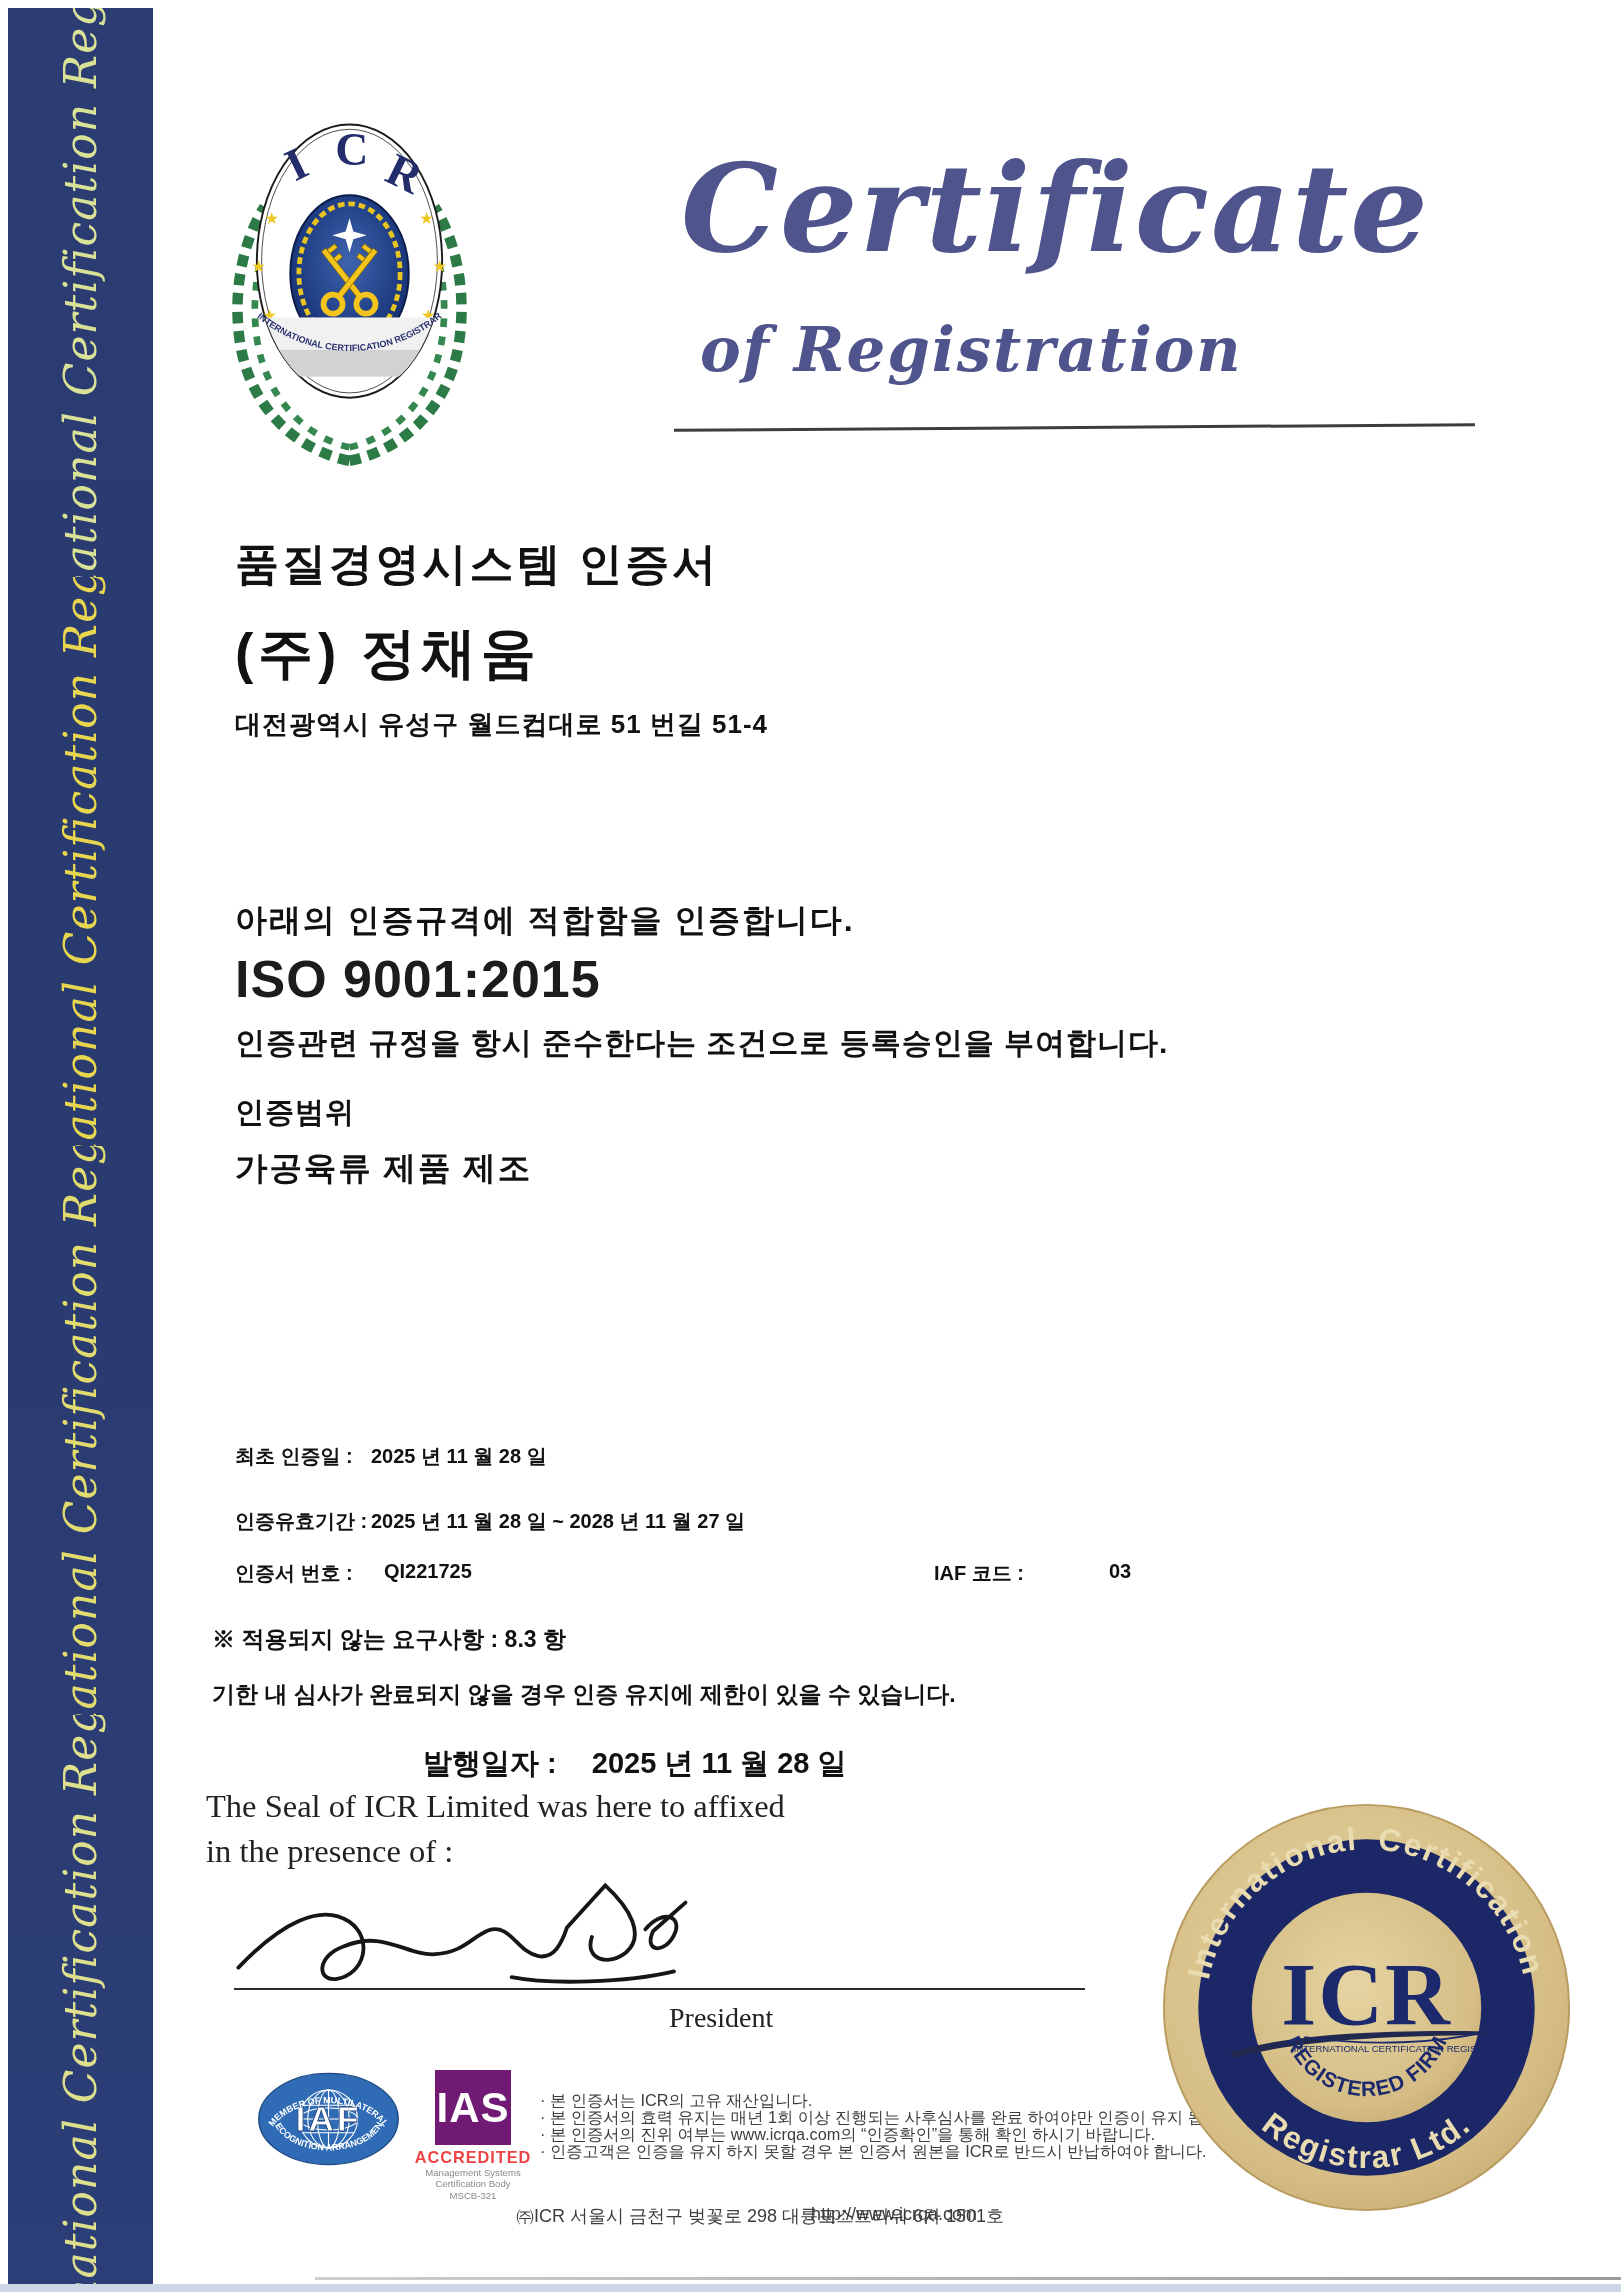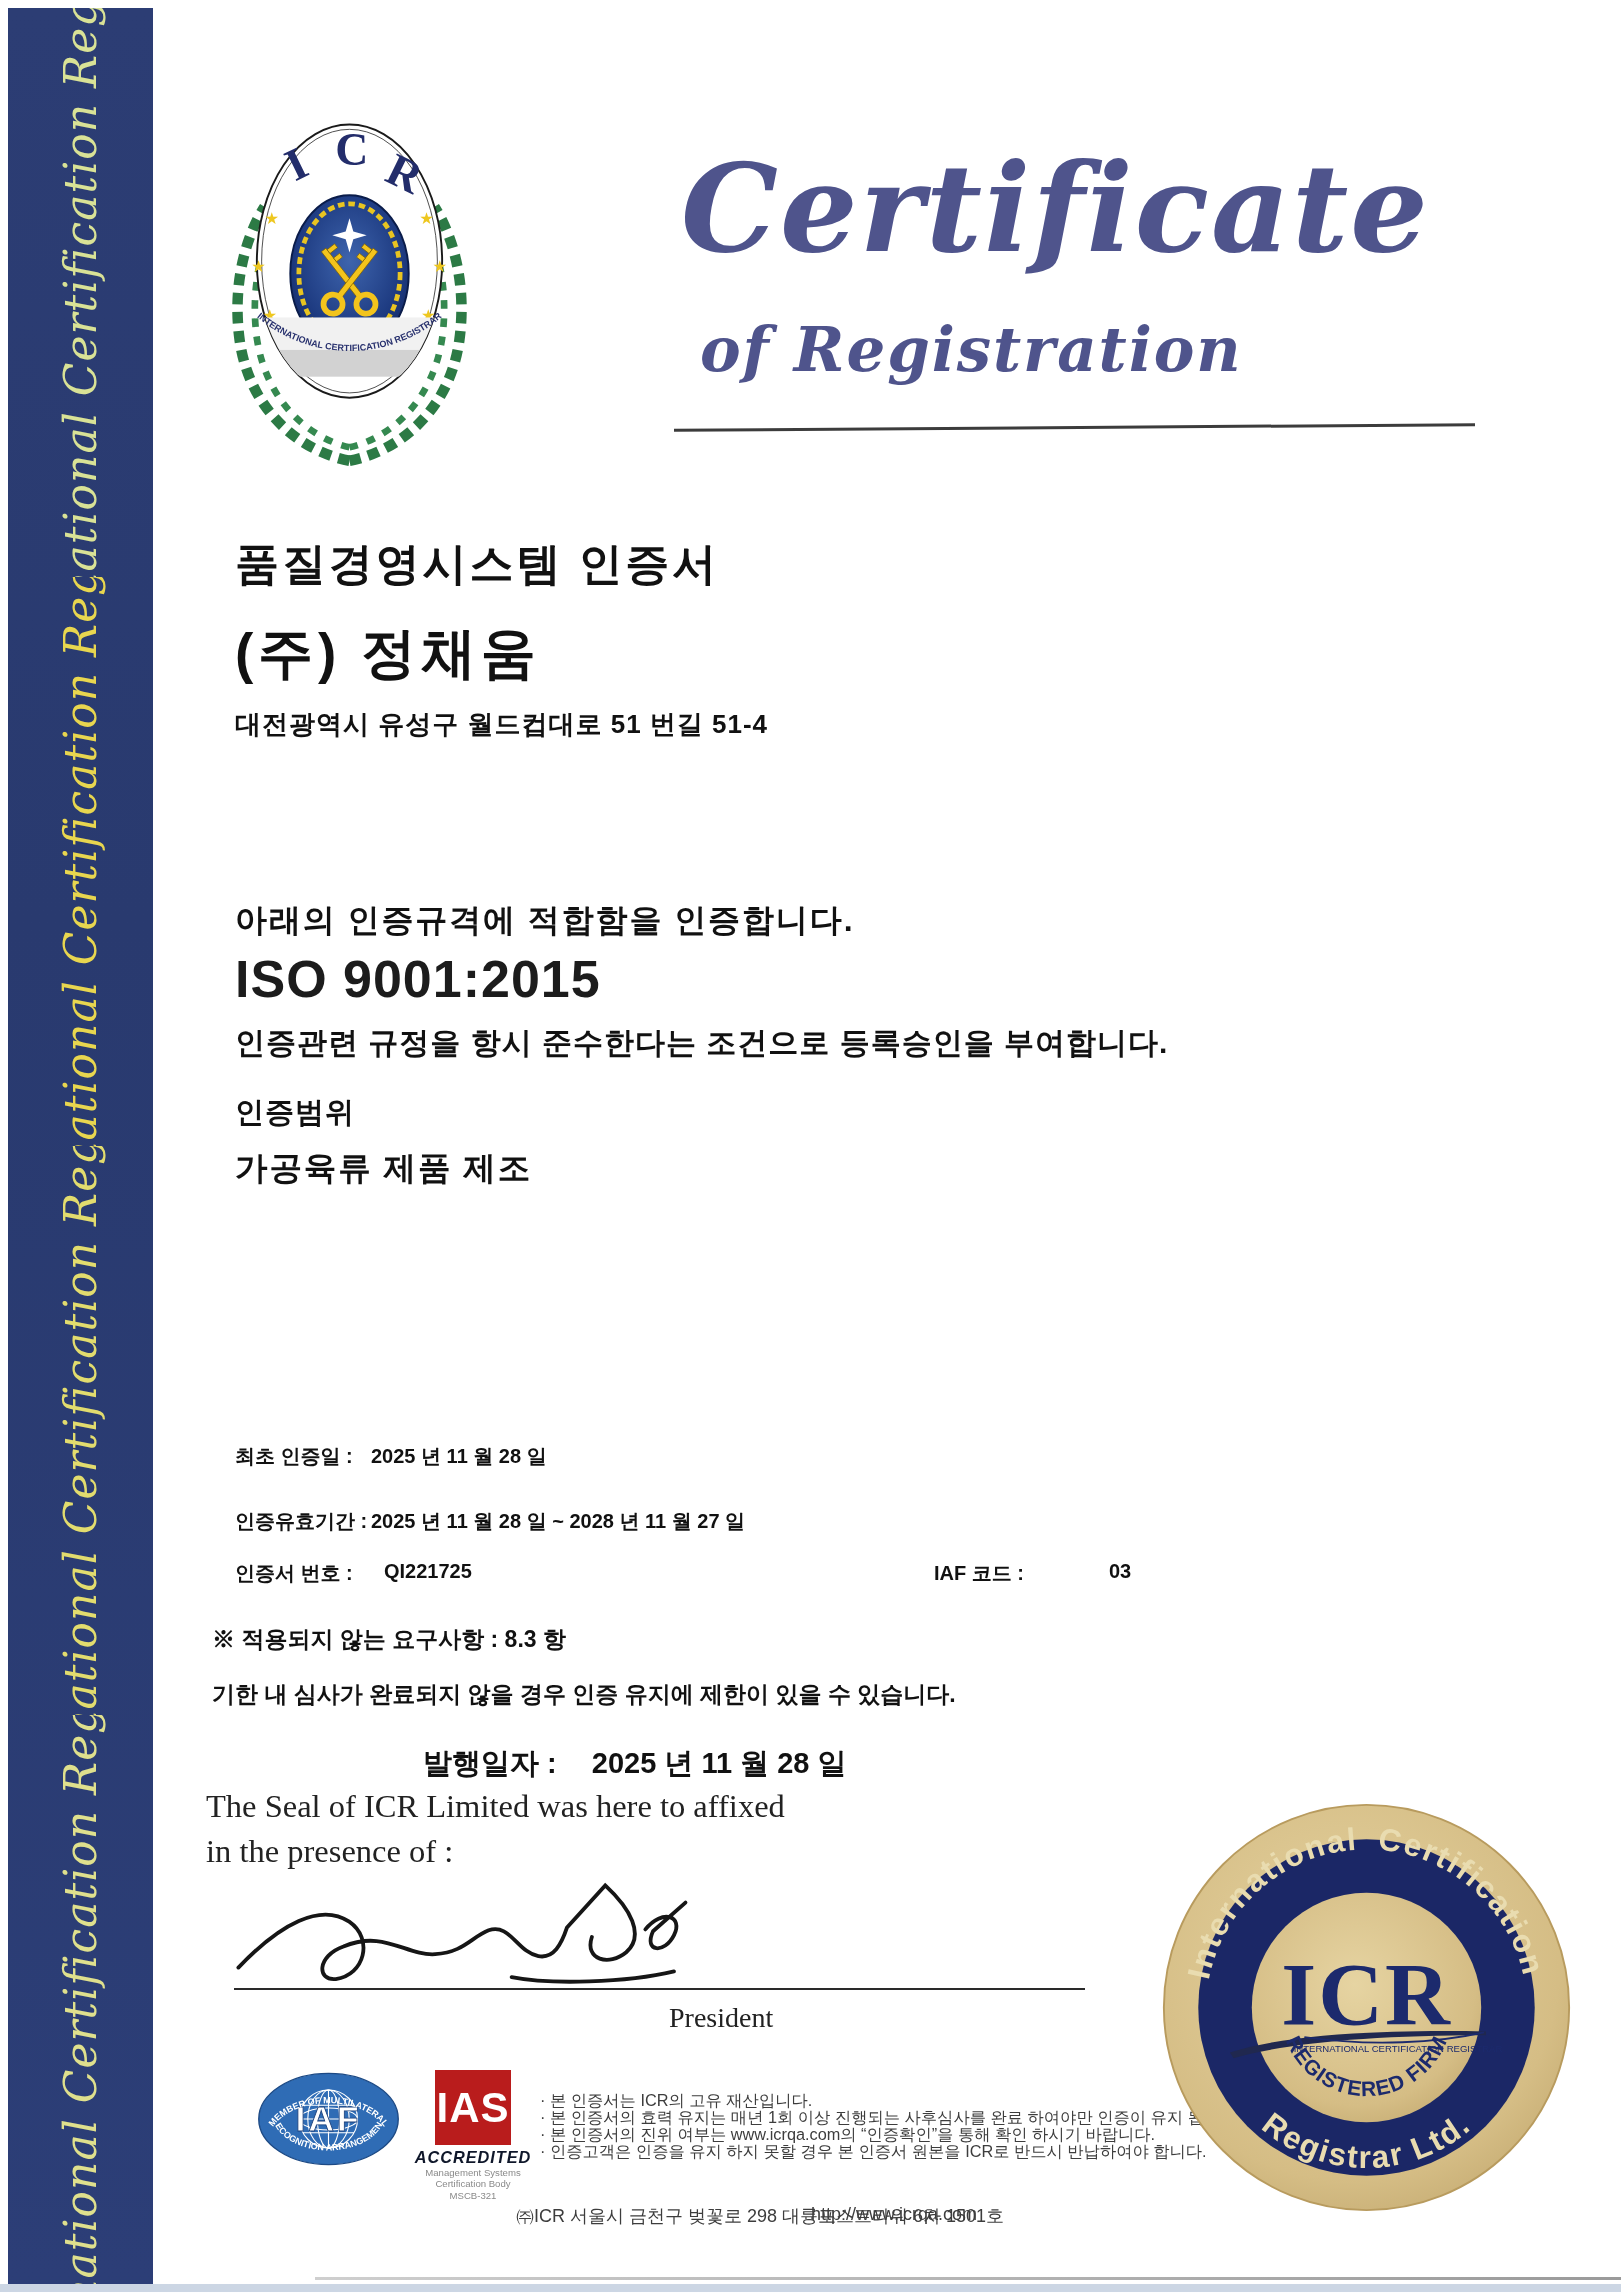--- a/index.html
+++ b/index.html
@@ -73,23 +73,23 @@
   #seal-stmt-1{top:1788px;text-align:right;}
   #seal-stmt-2{top:1833px;}
 
   #signature{position:absolute;left:225px;top:1870px;width:535px;height:134px;}
   #sig-rule{position:absolute;left:234px;top:1988px;width:851px;height:1.9px;background:#2a2a2a;}
   #president{position:absolute;left:669px;top:2002px;font-family:"Liberation Serif",serif;font-size:28px;color:#222;}
 
   
   #iaf-logo{position:absolute;left:256px;top:2070px;width:145px;height:98px;}
   #ias-logo{position:absolute;left:411px;top:2070px;width:124px;text-align:center;}
-  #ias-box{width:76px;height:75px;margin:0 auto;background:#b91c1c;display:flex;align-items:center;justify-content:center;}
+  #ias-box{width:76px;height:75px;margin:0 auto;background:#701a75;display:flex;align-items:center;justify-content:center;}
   #ias-name{color:#fff;font-size:42px;font-weight:700;letter-spacing:1px;}
-  #ias-accredited{font-size:16.3px;font-weight:700;color:#0f172a;letter-spacing:1px;margin-top:2.9px;font-style:italic;}
+  #ias-accredited{font-size:16.3px;font-weight:700;color:#ef4444;letter-spacing:1px;margin-top:2.9px;}
   .ias-small{font-size:9.6px;color:#8a8a8a;line-height:11.5px;}
 
   .fine{position:absolute;left:540px;font-size:16.3px;color:#3d3d3d;white-space:nowrap;}
   #fine-0{top:2090px;}
   #fine-1{top:2107px;}
   #fine-2{top:2124px;}
   #fine-3{top:2141px;}
   #footer-address{position:absolute;left:516px;top:2204px;font-size:18px;color:#3d3d3d;white-space:nowrap;}
   #footer-url{position:absolute;left:811px;top:2204px;font-size:18px;color:#3d3d3d;white-space:nowrap;}
 

